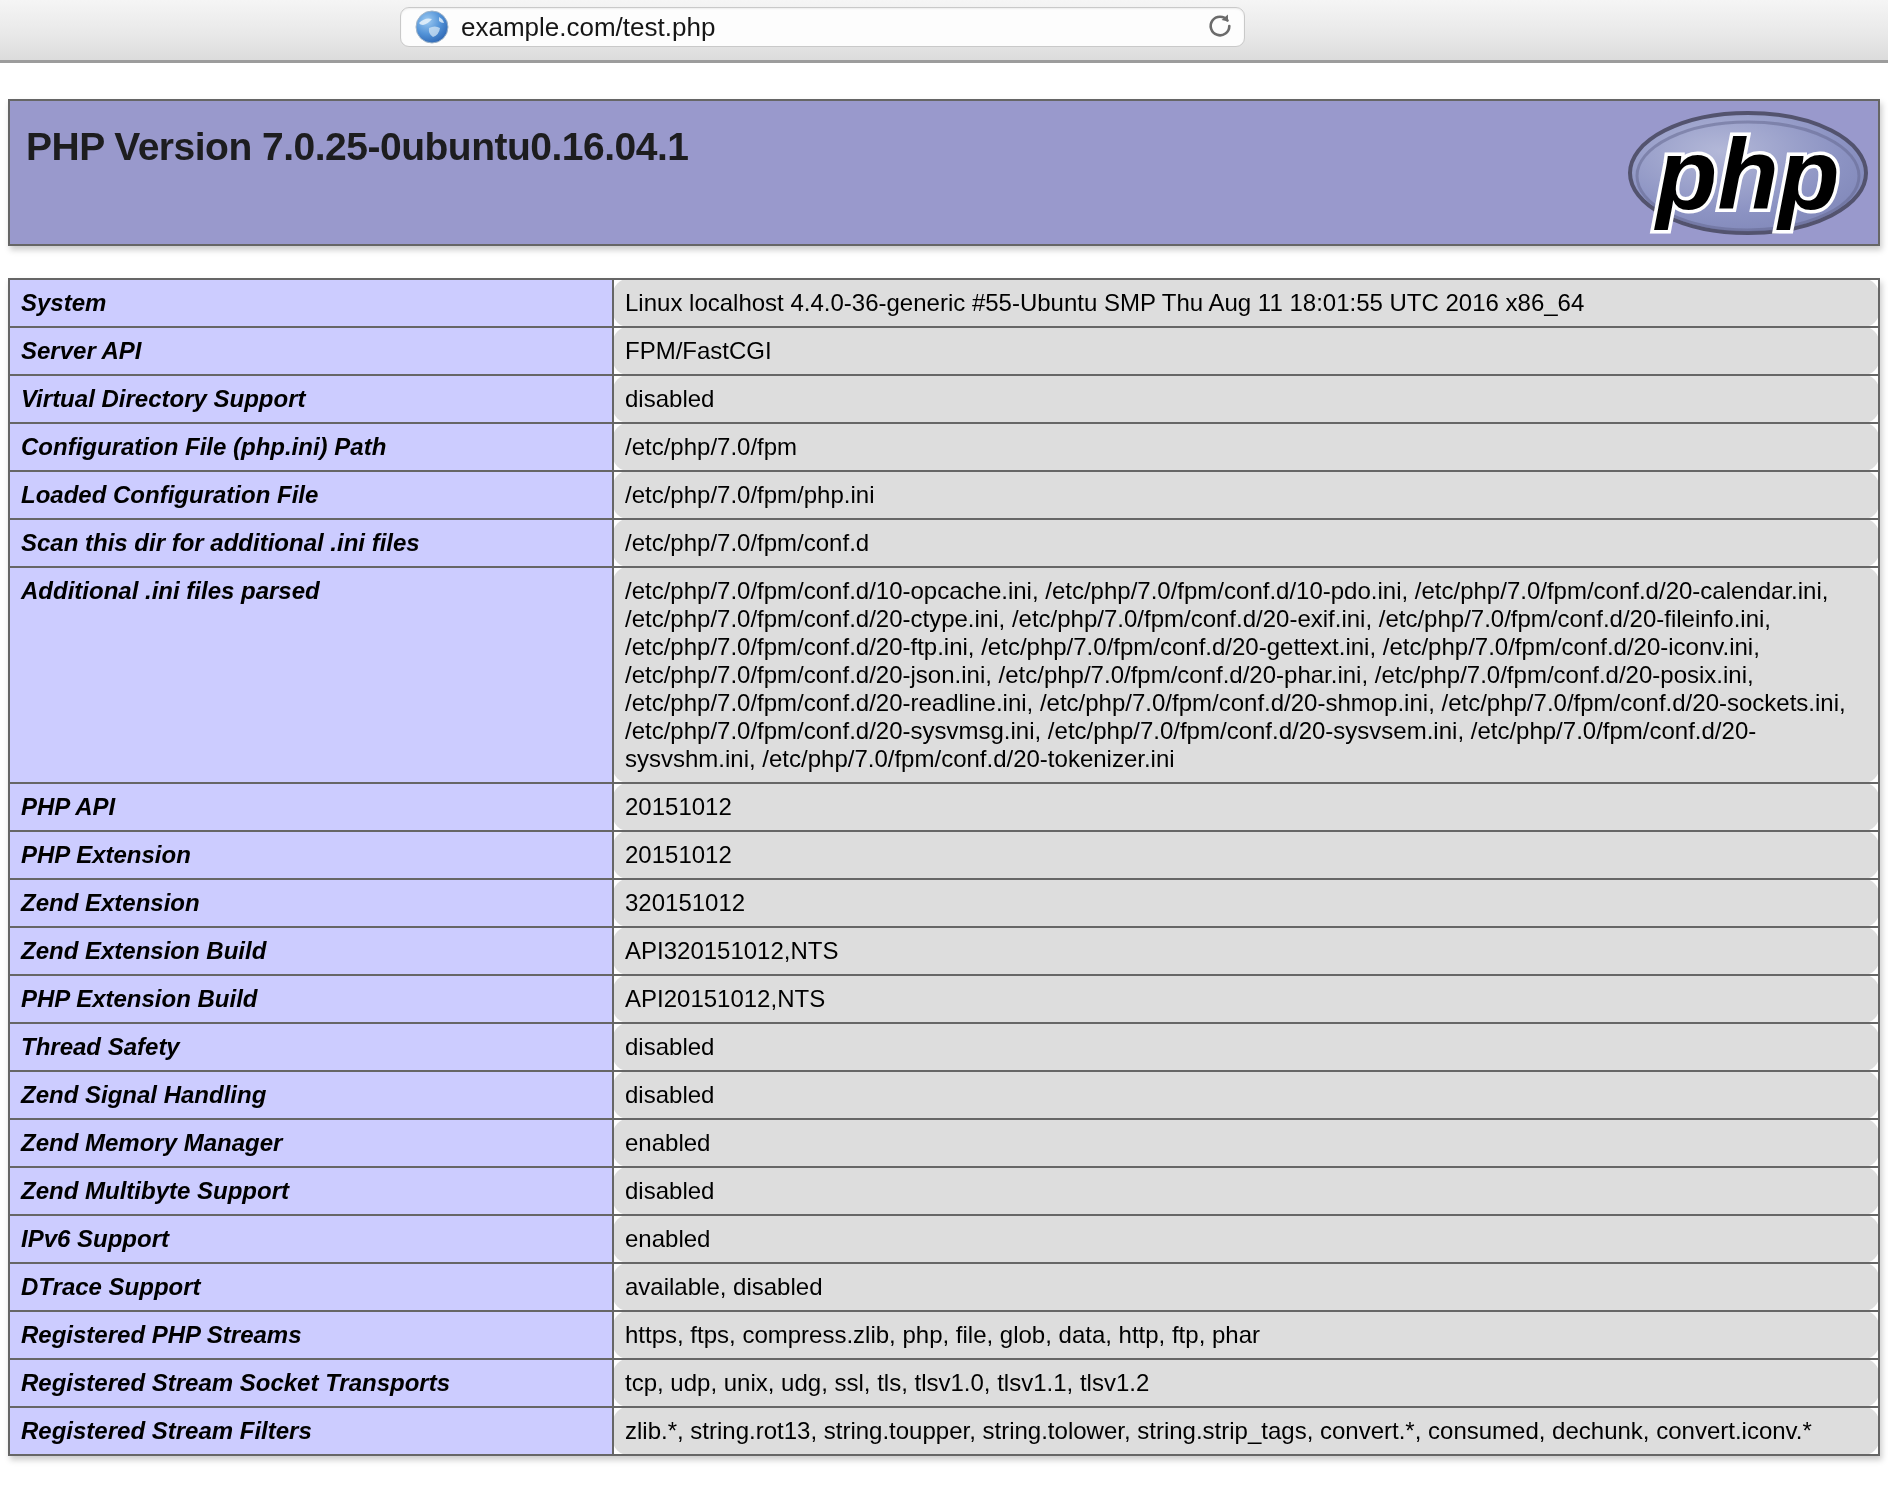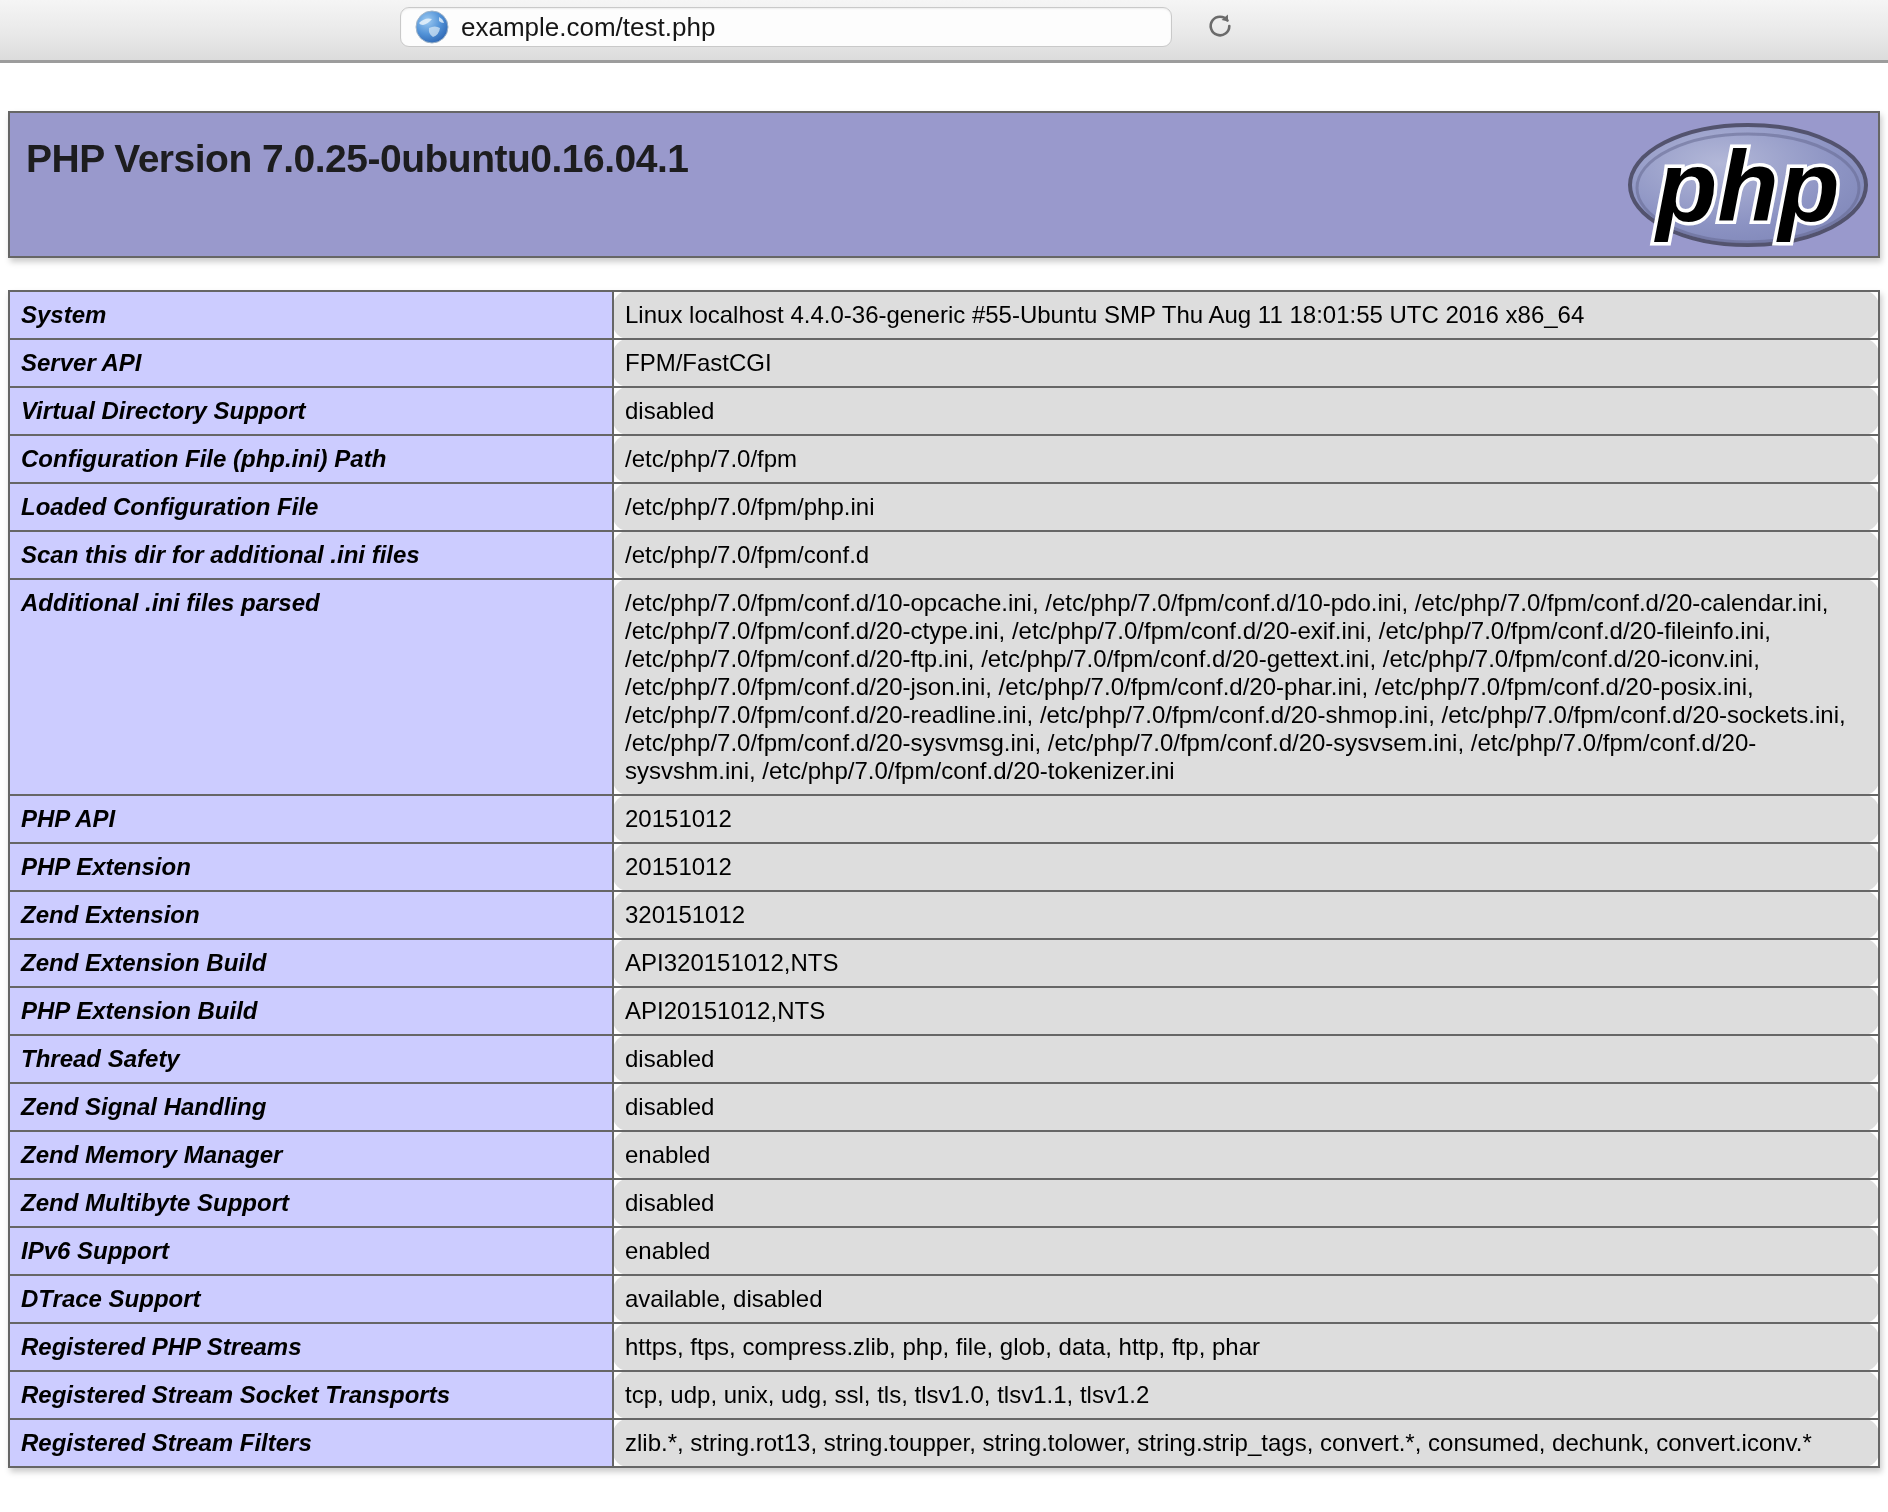--- a/index.html
+++ b/index.html
@@ -8,31 +8,31 @@
     position:relative;width:1888px;height:1512px;overflow:hidden;
     background:#fff;font-family:"Liberation Sans",sans-serif;
   }
   
   .chrome{
     position:absolute;left:0;top:0;width:1888px;height:63px;
     background:linear-gradient(180deg,#f5f5f5 0%,#e9e9e9 55%,#dcdcdc 100%);
     border-bottom:3px solid #9c9c9c;
   }
   .address-bar{
-    position:absolute;left:400px;top:7px;width:772px;height:40px;
+    position:absolute;left:400px;top:7px;width:845px;height:40px;
     background:#fdfdfd;border:1px solid #c9c9c9;border-radius:9px;
     display:flex;align-items:center;padding-left:14px;
     box-shadow:inset 0 1px 2px rgba(0,0,0,0.07);
   }
   .address-bar .favicon{width:34px;height:34px;flex:0 0 auto;margin-right:12px;}
   .url-text{font-size:26px;color:#161616;white-space:nowrap;}
   .reload-btn{position:absolute;left:1205px;top:11px;width:30px;height:30px;cursor:pointer;}
   
   .page{position:absolute;left:0;top:63px;width:1888px;height:1449px;background:#fff;padding-top:36px;}
-  .content{width:1872px;margin:12px auto;}
+  .content{width:1872px;margin:0 auto;}
   .header-panel{
     position:relative;width:1872px;height:147px;
     background:var(--header-bg);
     border:2px solid var(--border-col);
     box-shadow:2px 4px 6px #cccccc;
   }
   .header-panel h1{
     position:absolute;left:16px;top:24px;margin:0;
     font-size:39px;font-weight:bold;color:#1d1d1f;letter-spacing:-0.5px;
   }

